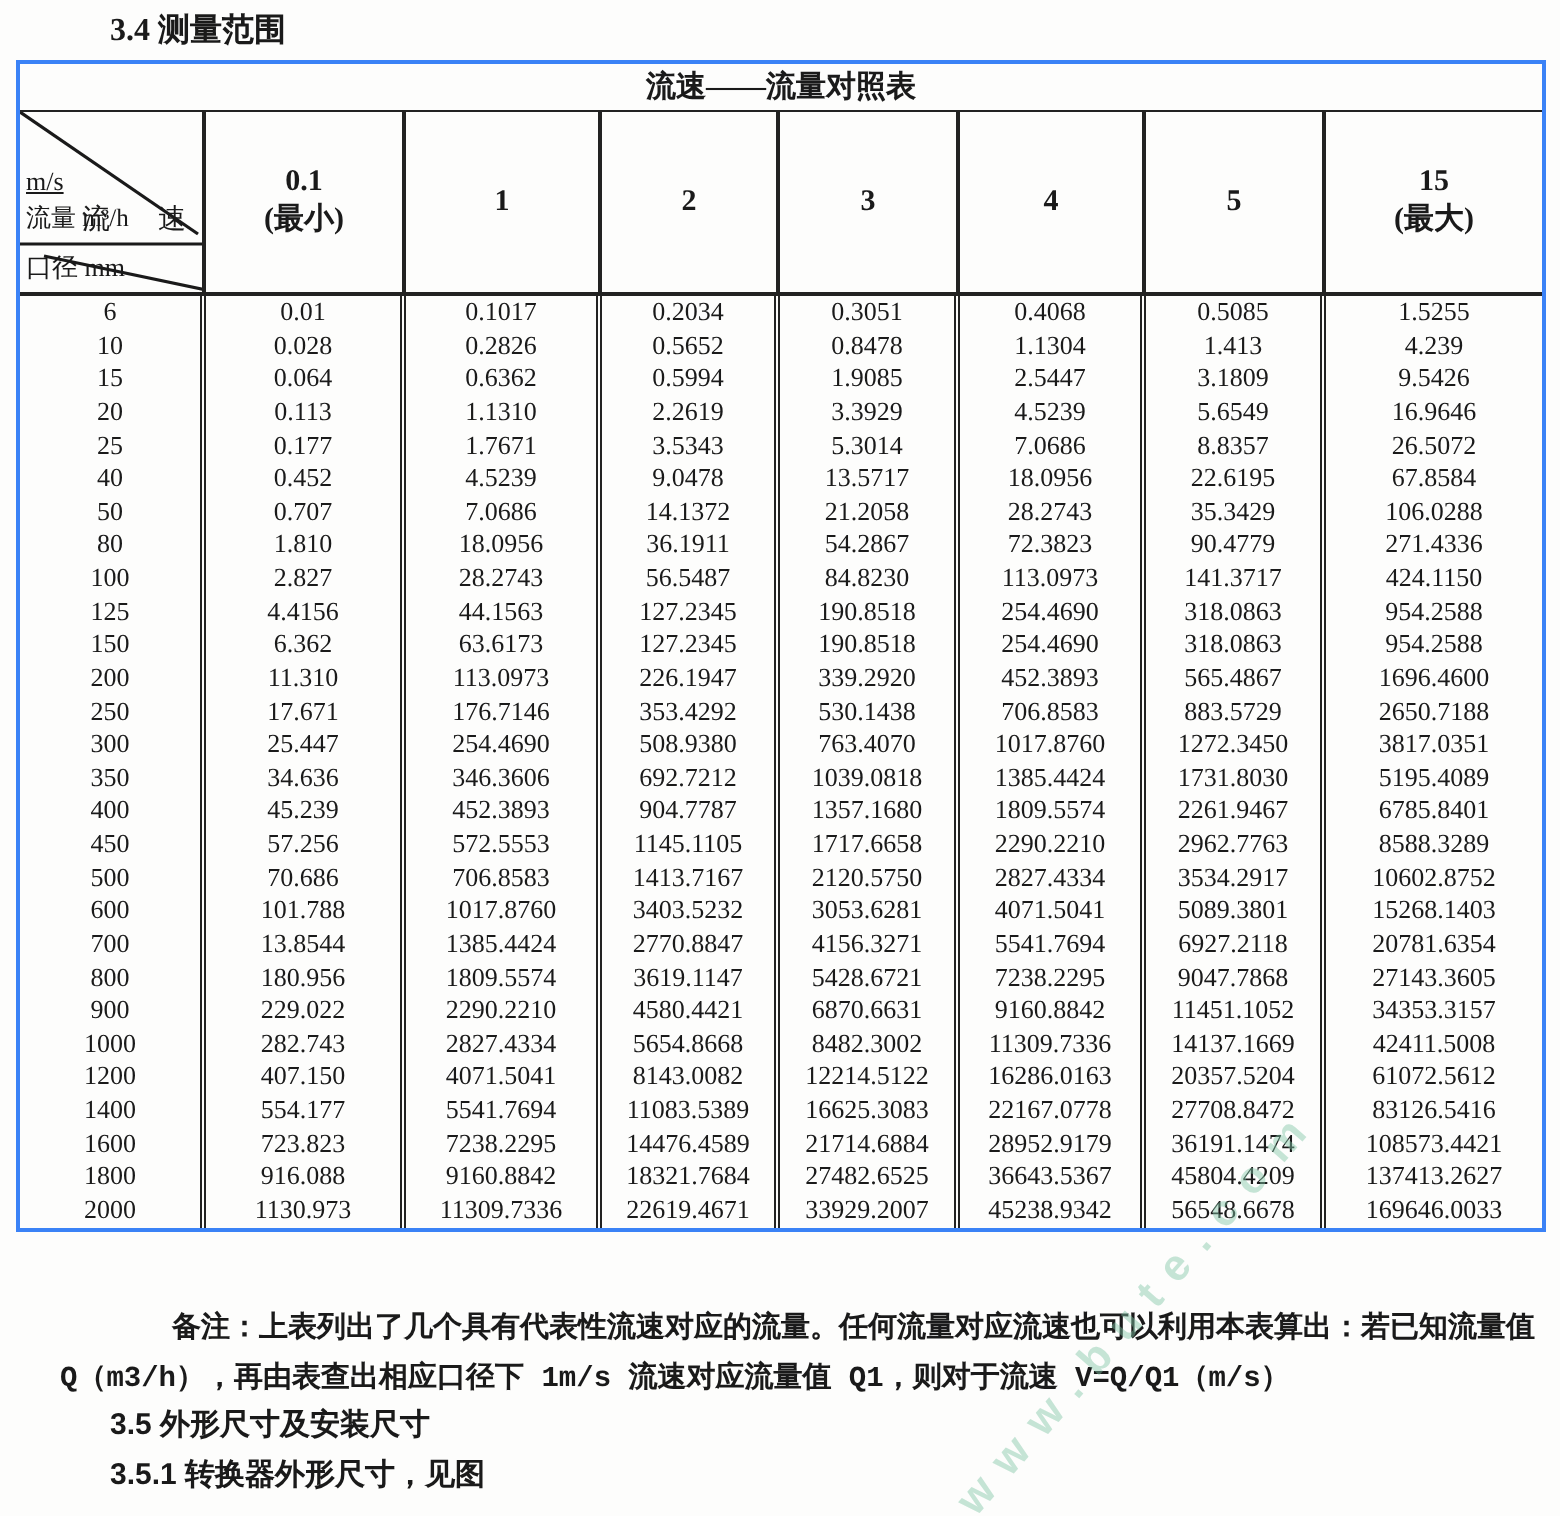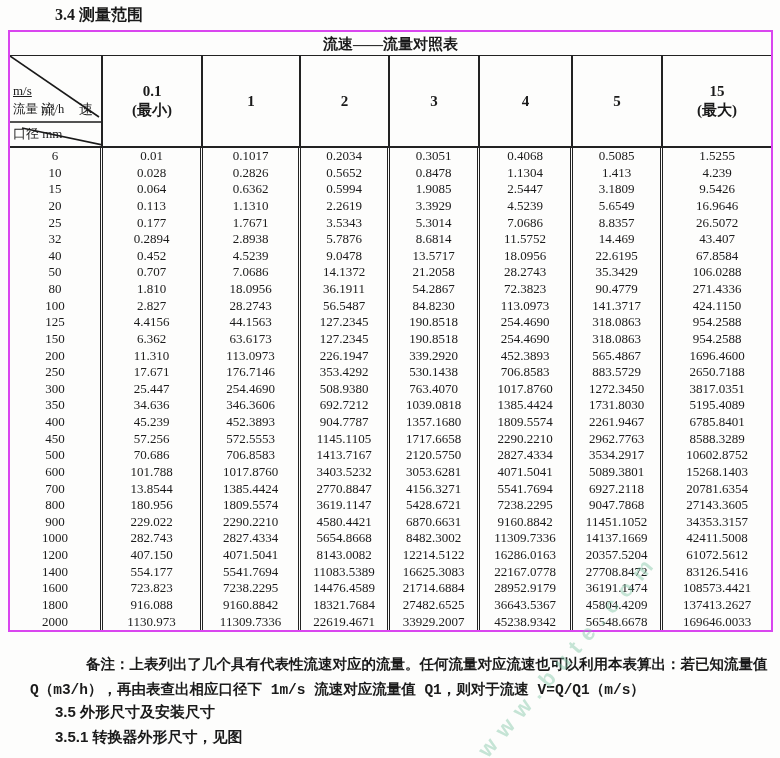--- a/index.html
+++ b/index.html
@@ -7,21 +7,21 @@
   .page {
     position:relative; width:780px; height:758px; overflow:hidden;
     background:#fdfdfc; font-family:"Liberation Serif", serif; color:#1a1a1a;
   }
   .heading {
     position:absolute; left:55px; top:5px;
     font-size:16px; font-weight:bold; font-family:"Liberation Serif", serif;
   }
   .vtable {
     position:absolute; left:8px; top:30px; width:765px;
-    border:2px solid #d946ef; background:transparent;
+    border:2px solid #3b82f6; background:transparent;
   }
   .title-row {
     height:24px; line-height:24px; text-align:center;
     font-weight:bold; font-size:15px; border-bottom:1px solid #222;
   }
   .header-row {
     display:grid; grid-template-columns:93px 100px 98px 89px 90px 93px 90px auto;
     height:92px; border-bottom:2px solid #222;
   }
   .h-cell {
@@ -162,30 +162,20 @@
           <div class="d-cell">25</div>
           <div class="d-cell">0.177</div>
           <div class="d-cell">1.7671</div>
           <div class="d-cell">3.5343</div>
           <div class="d-cell">5.3014</div>
           <div class="d-cell">7.0686</div>
           <div class="d-cell">8.8357</div>
           <div class="d-cell">26.5072</div>
         </div>
         <div class="data-row">
-          <div class="d-cell">32</div>
-          <div class="d-cell">0.2894</div>
-          <div class="d-cell">2.8938</div>
-          <div class="d-cell">5.7876</div>
-          <div class="d-cell">8.6814</div>
-          <div class="d-cell">11.5752</div>
-          <div class="d-cell">14.469</div>
-          <div class="d-cell">43.407</div>
-        </div>
-        <div class="data-row">
           <div class="d-cell">40</div>
           <div class="d-cell">0.452</div>
           <div class="d-cell">4.5239</div>
           <div class="d-cell">9.0478</div>
           <div class="d-cell">13.5717</div>
           <div class="d-cell">18.0956</div>
           <div class="d-cell">22.6195</div>
           <div class="d-cell">67.8584</div>
         </div>
         <div class="data-row">

